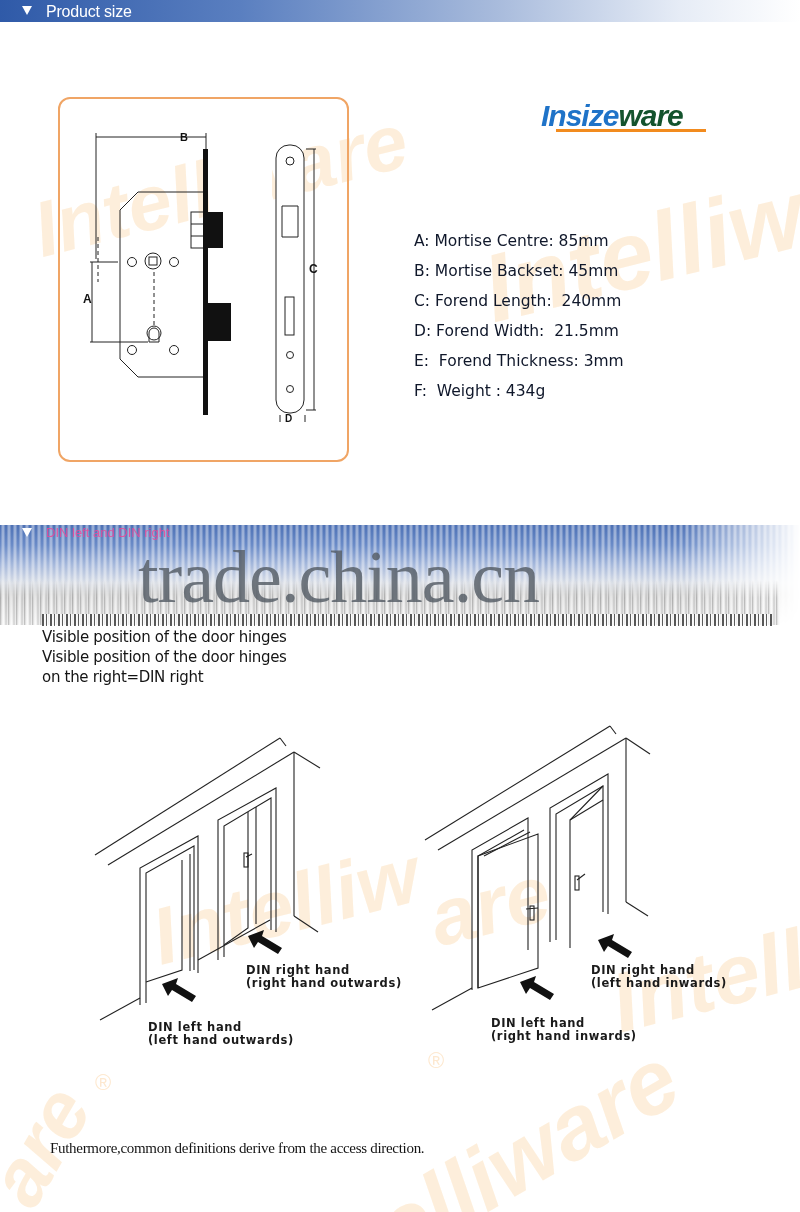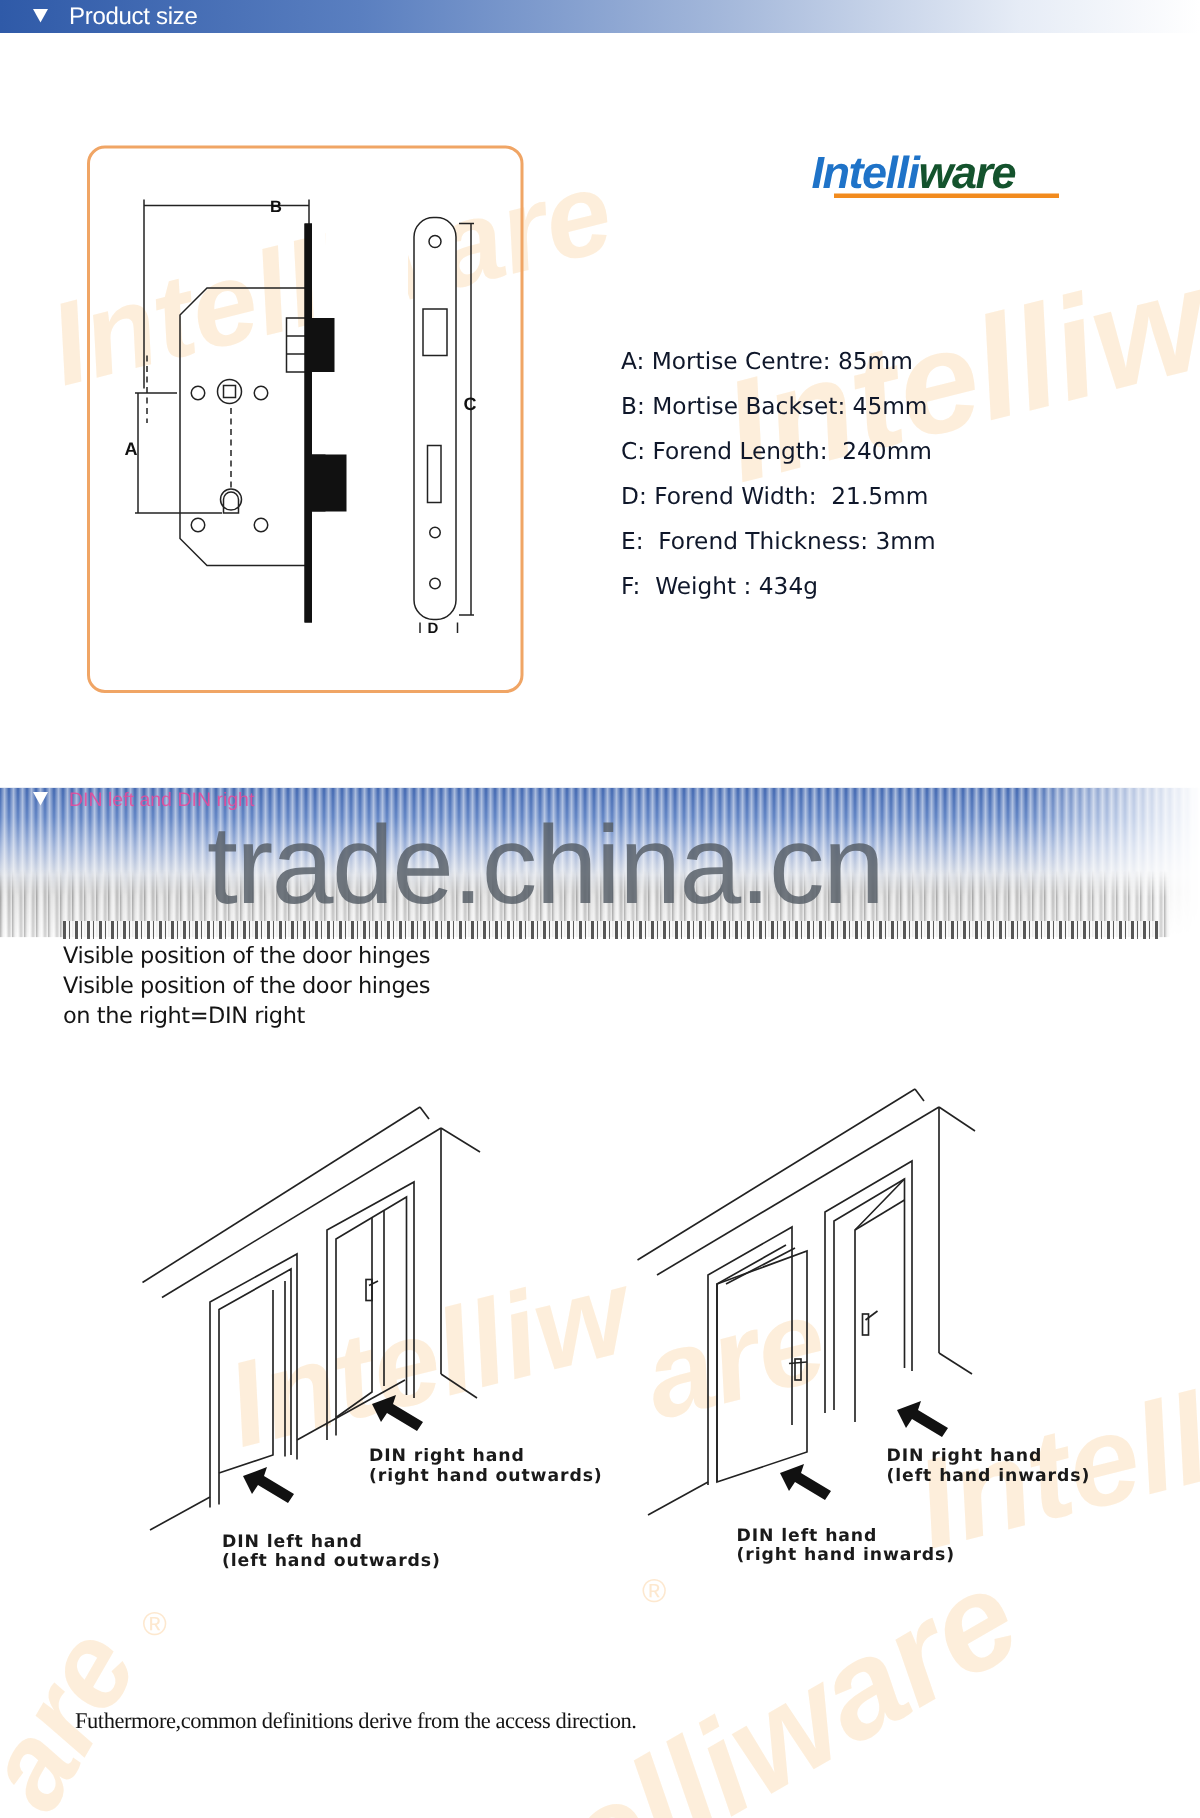--- a/index.html
+++ b/index.html
@@ -71,21 +71,21 @@
     position: absolute; left: 46px; top: 525px;
     font-family: "Liberation Sans", sans-serif; font-size: 13px; color: #ec4899; opacity: .85;
   }
   .section-bar2-tri {
     position: absolute; left: 22px; top: 528px; width: 0; height: 0;
     border-left: 5px solid transparent; border-right: 5px solid transparent;
     border-top: 9px solid #ffffff;
   }
   .trade-wm {
     position: absolute; left: 138px; top: 540px;
-    font-family: Liberation Sans, sans-serif; font-size: 74px; color: #555d66; opacity: .82;
+    font-family: Liberation Serif, serif; font-size: 74px; color: #555d66; opacity: .82;
     letter-spacing: -1px; line-height: 1;
   }
   .obscured-line {
     position: absolute; left: 42px; top: 614px; width: 730px; height: 12px;
     background: repeating-linear-gradient(90deg, #222 0px, #222 2px, #fff 2px, #fff 4px, #333 4px, #333 5px, #fff 5px, #fff 8px);
     opacity: .75;
   }
 
   
   .din-text { position: absolute; left: 42px; top: 627px; }
@@ -185,21 +185,21 @@
   <rect x="145" y="52" width="5" height="266" fill="#111"></rect>
   <rect x="150" y="115" width="15" height="36" fill="#111"></rect>
   <rect x="150" y="206" width="23" height="38" fill="#111"></rect>
   <text x="122" y="44" font-family="Liberation Sans, sans-serif" font-size="11" font-weight="bold" fill="#111">B</text>
   <text x="25" y="206" font-family="Liberation Sans, sans-serif" font-size="12" font-weight="bold" fill="#111">A</text>
   <text x="251" y="176" font-family="Liberation Sans, sans-serif" font-size="12" font-weight="bold" fill="#111">C</text>
   <text x="227" y="325" font-family="Liberation Sans, sans-serif" font-size="10" font-weight="bold" fill="#111">D</text>
 </svg>
 
 <div class="logo">
-  <span class="blue">In</span><span class="blue">telli</span><span class="orange">ware</span>
+  <span class="blue">In</span><span class="blue">size</span><span class="orange">ware</span>
 </div>
 <div class="logo-underline"></div>
 
 <div class="spec-list">
   <div class="spec-item">A: Mortise Centre: 85mm</div>
   <div class="spec-item">B: Mortise Backset: 45mm</div>
   <div class="spec-item">C: Forend Length:  240mm</div>
   <div class="spec-item">D: Forend Width:  21.5mm</div>
   <div class="spec-item">E:  Forend Thickness: 3mm</div>
   <div class="spec-item">F:  Weight : 434g</div>

